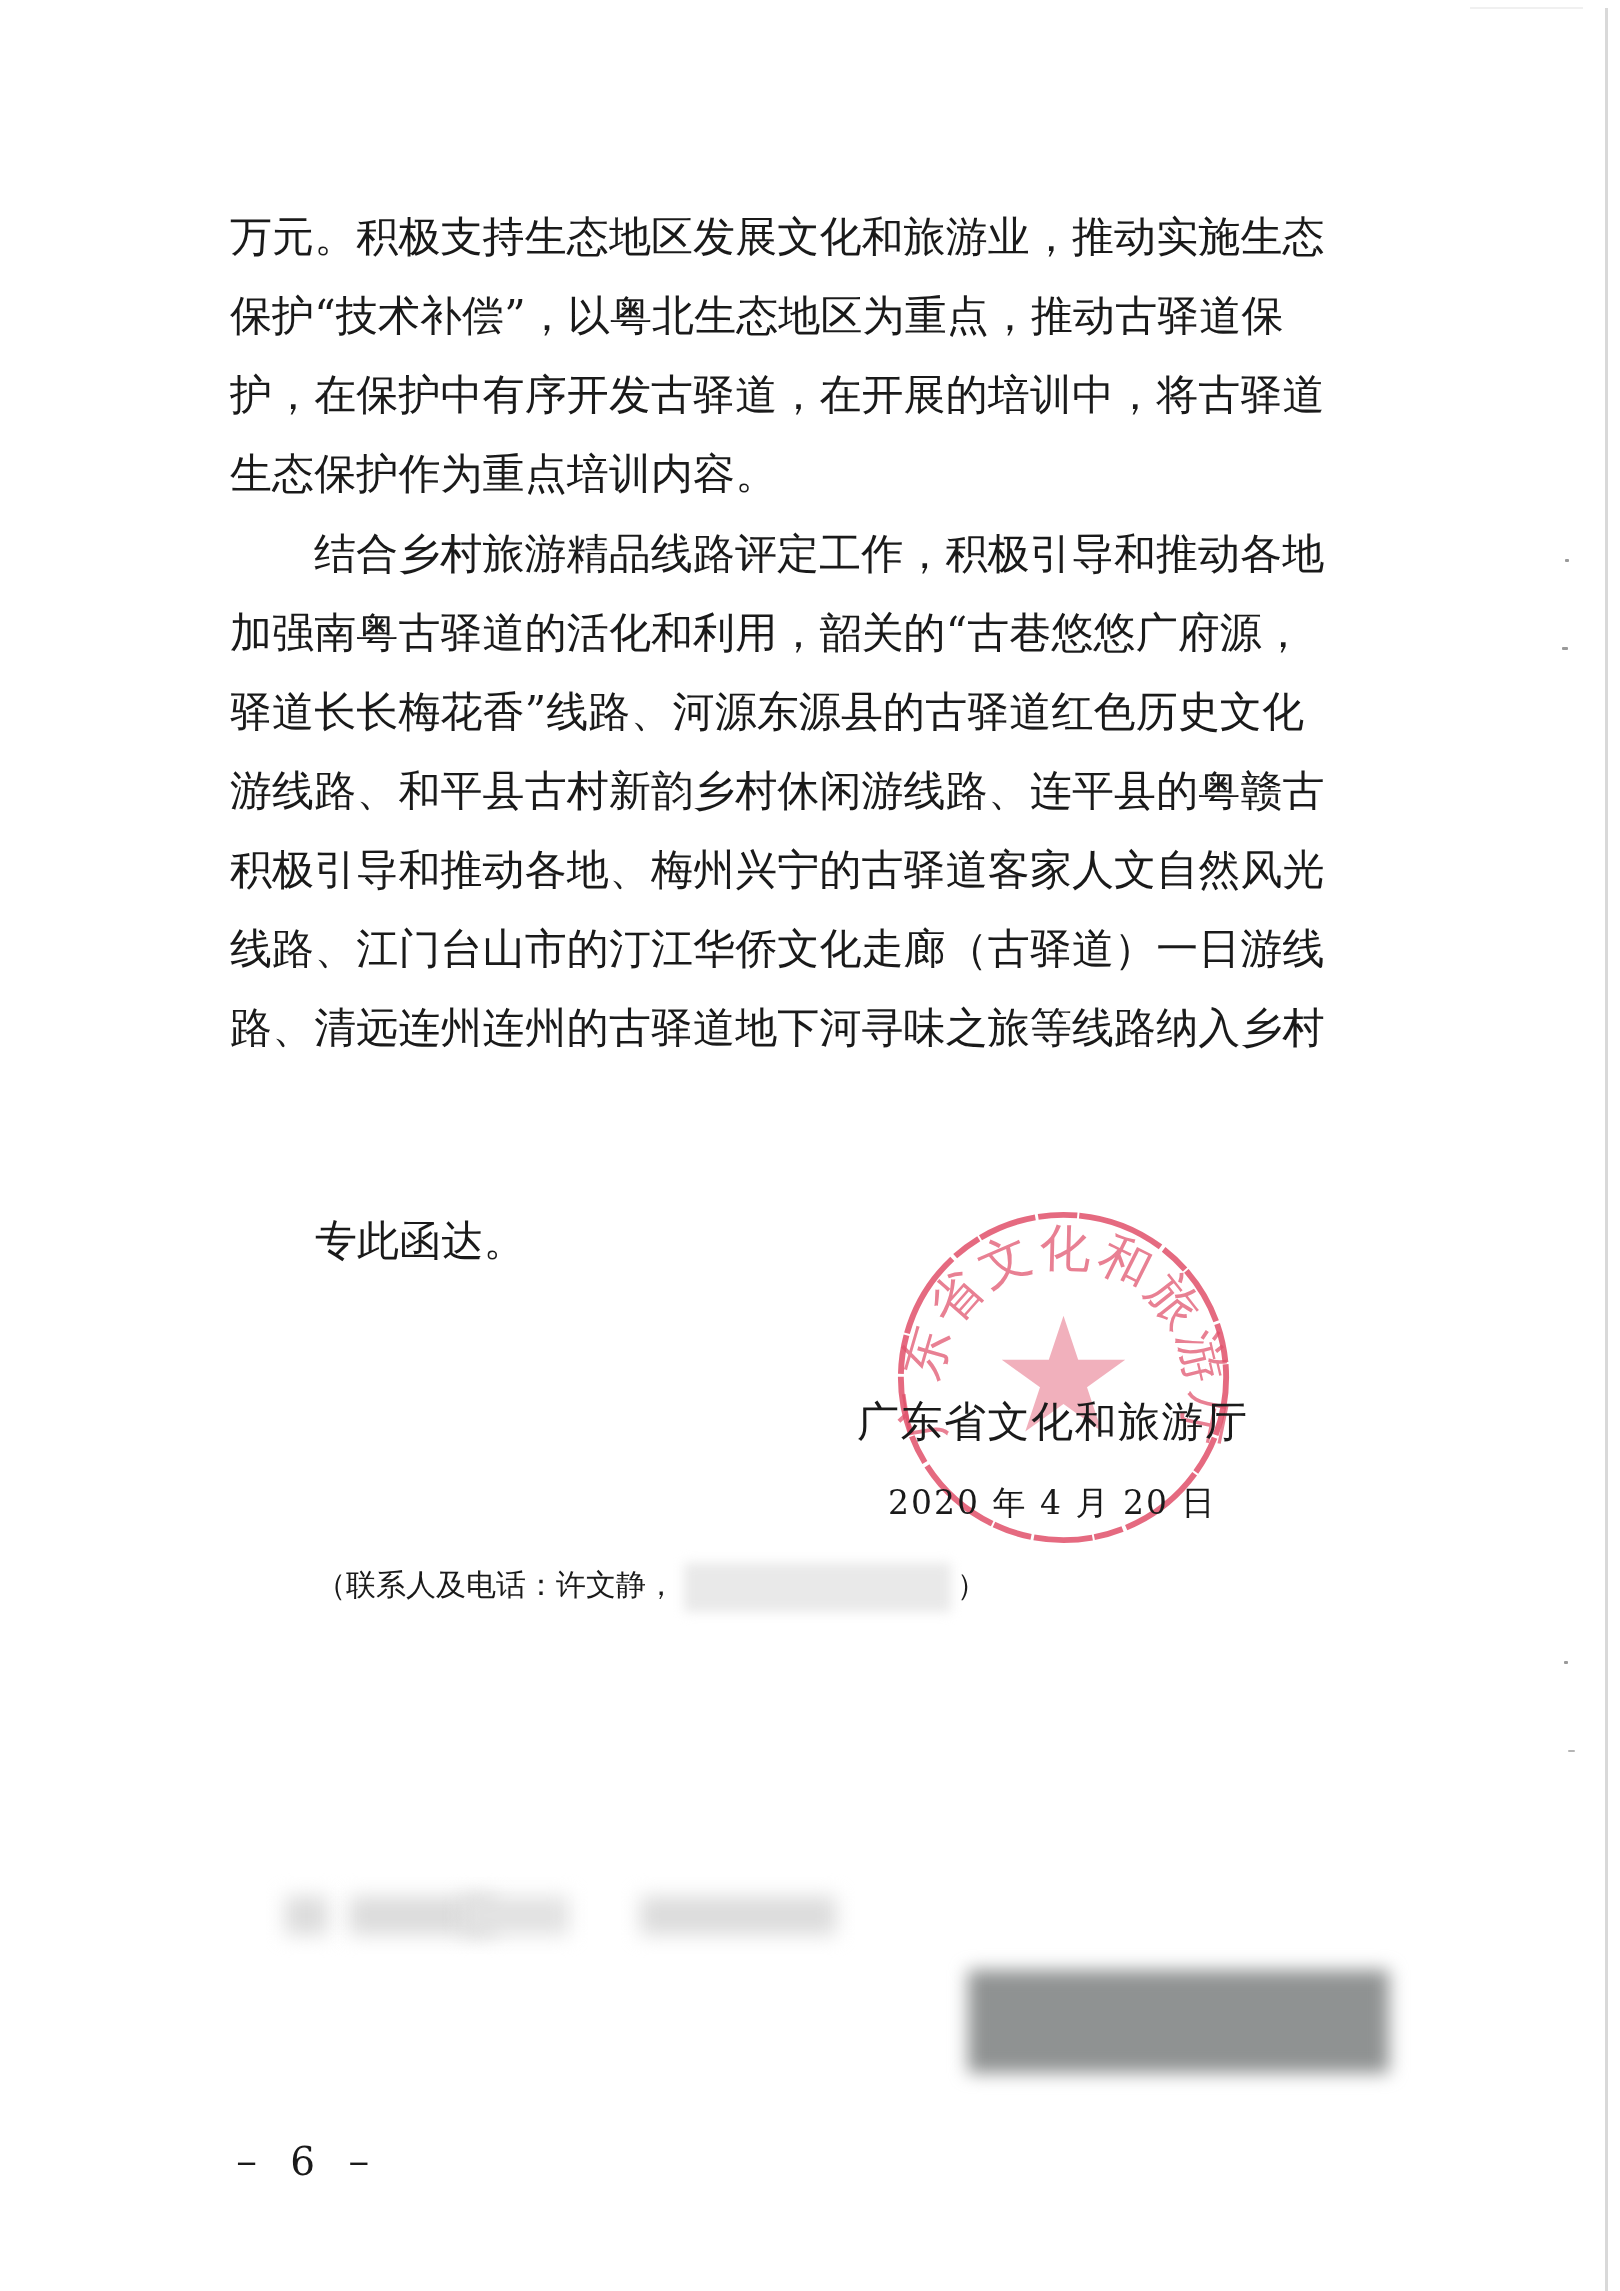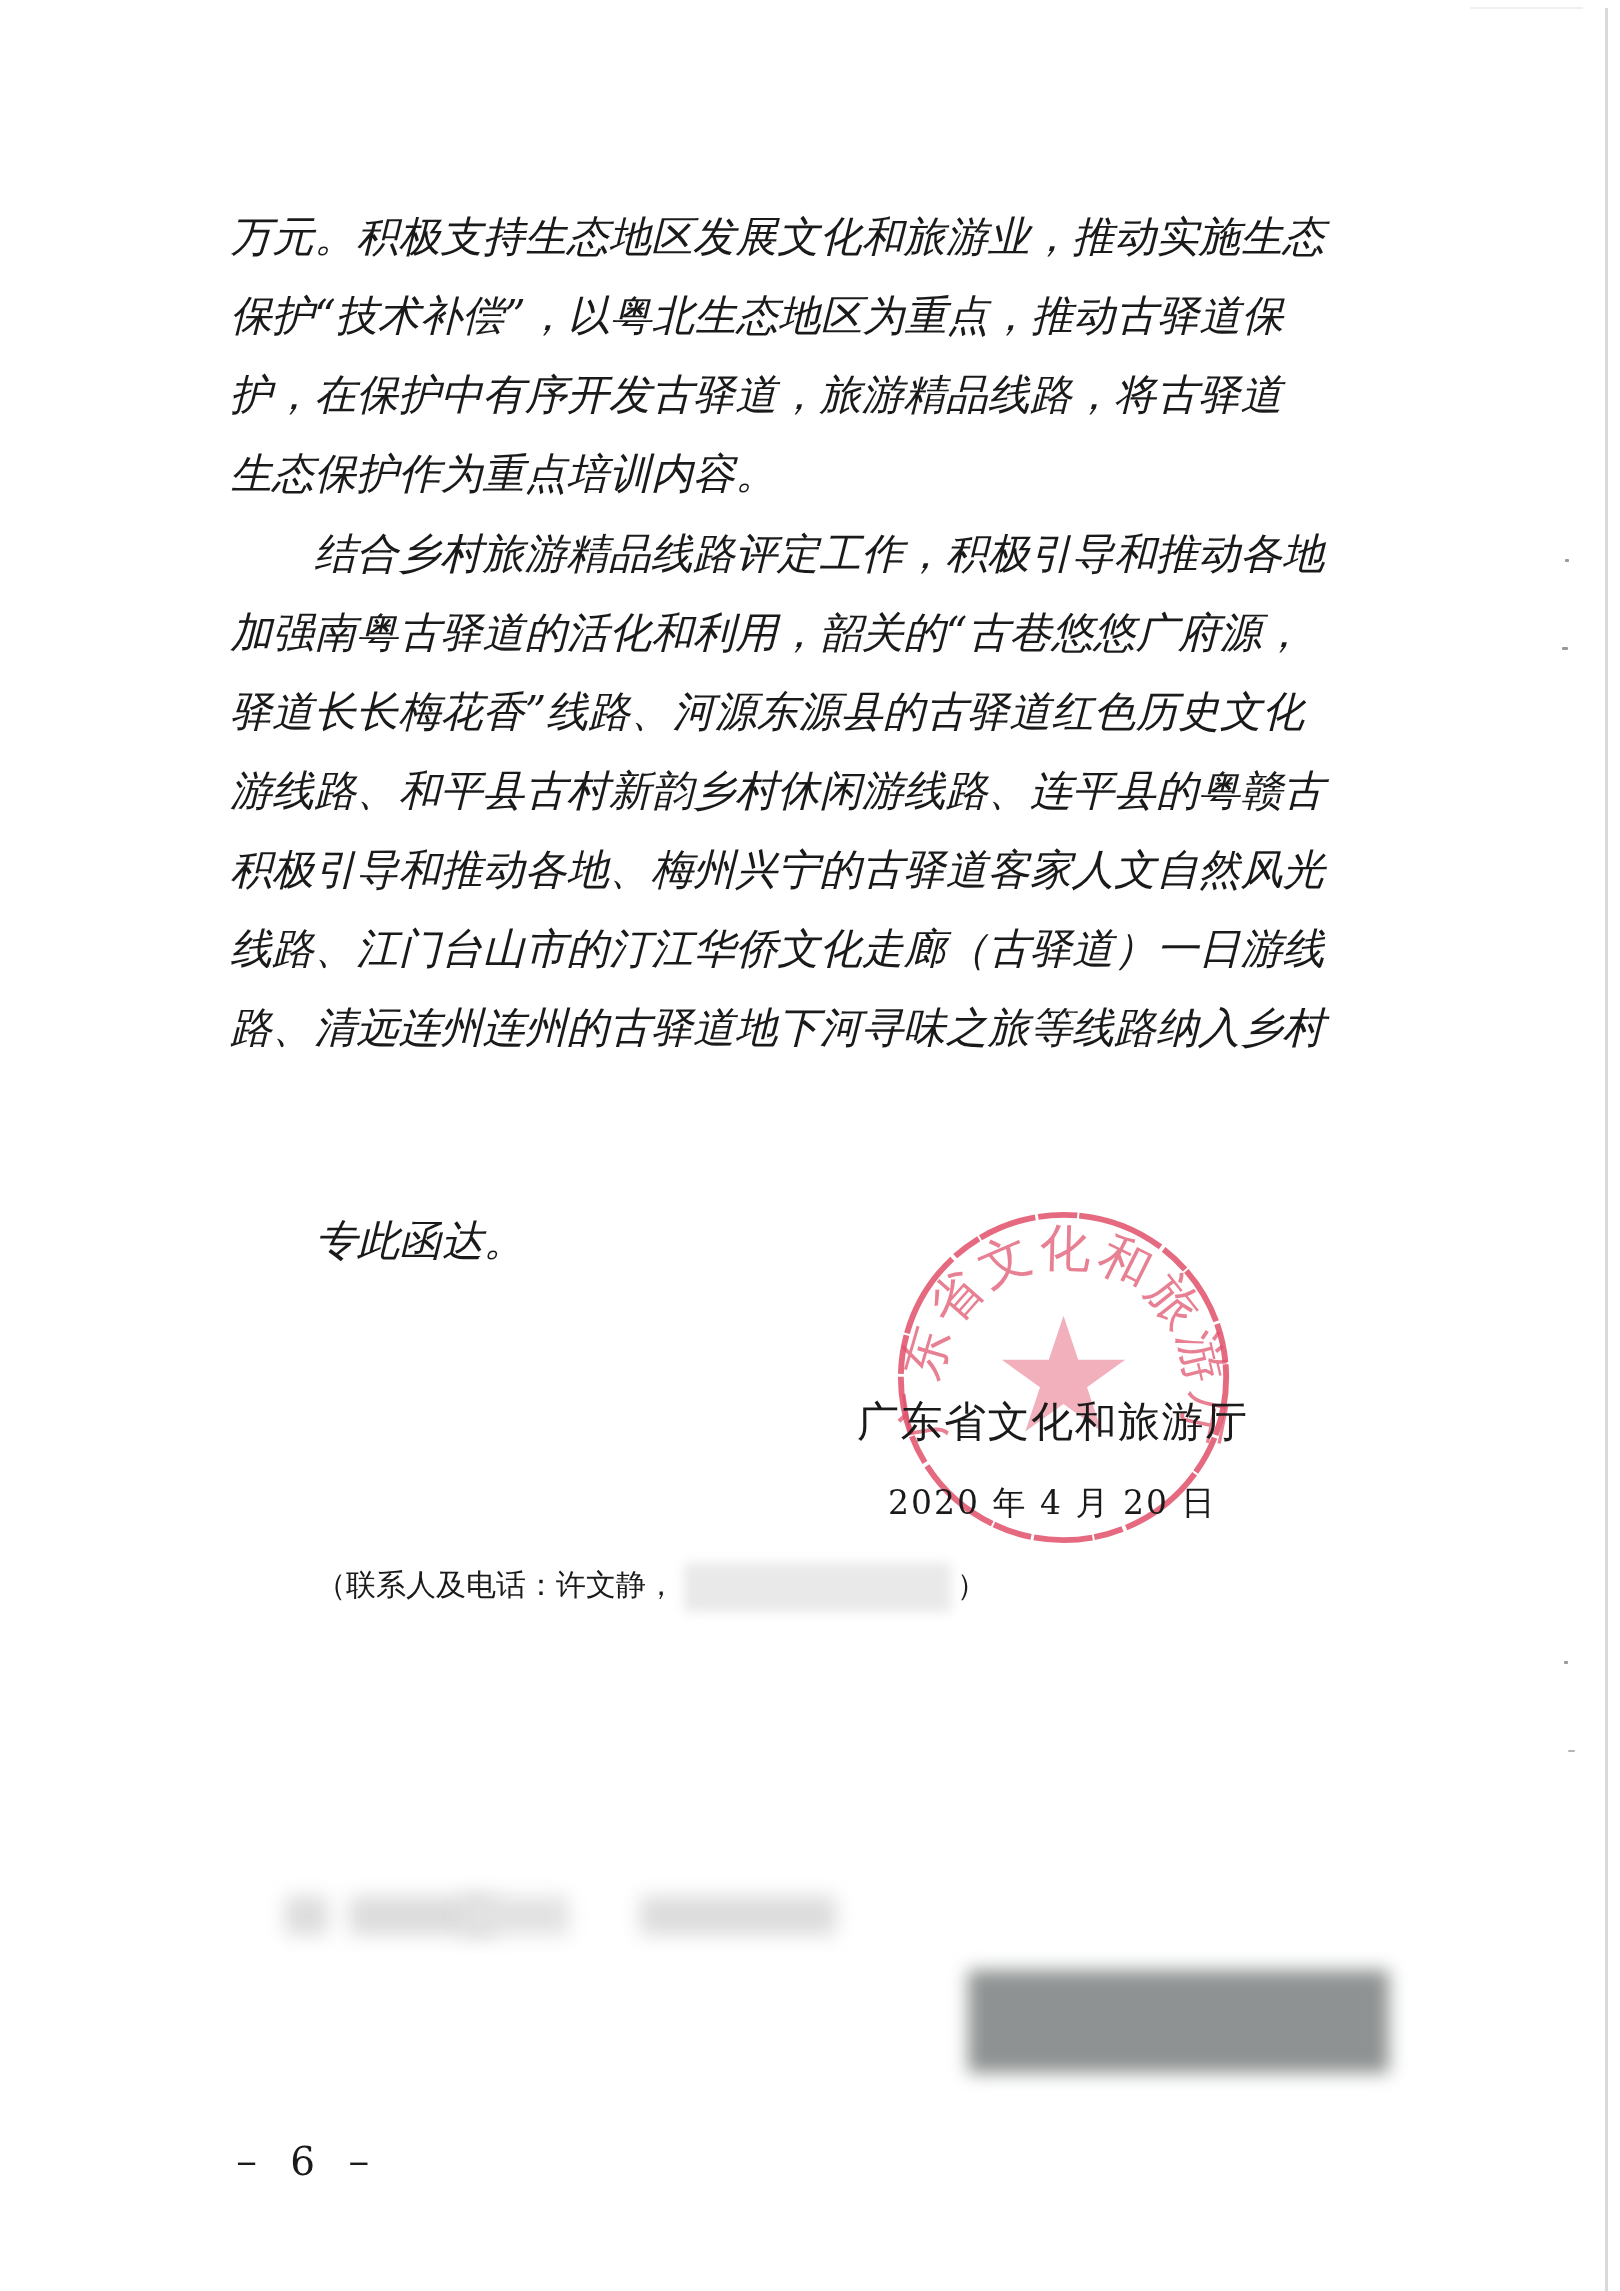--- a/index.html
+++ b/index.html
@@ -5,21 +5,21 @@
   html, body { margin: 0; padding: 0; background: #ffffff; }
   body { width: 1620px; height: 2292px; position: relative; overflow: hidden;
          font-family: "DejaVu Serif", "Liberation Serif", serif; color: #1a1a1a; }
   .page { position: absolute; left: 0; top: 0; width: 1620px; height: 2292px; background: #fff; }
   .edge-line { position: absolute; left: 1605px; top: 7.8px; width: 2.9px; height: 2284px; background: #d9d9d9; }
   .top-edge { position: absolute; left: 1470px; top: 6.9px; width: 113px; height: 2px; background: #f0f0f0; }
   .scan-dot { position: absolute; width: 3.9px; height: 2.9px; background: #9a9a9a; border-radius: 1px; }
   .para1 { position: absolute; left: 230px; top: 197px; width: 1137px; }
   .para2 { position: absolute; left: 230px; top: 514px; width: 1137px; }
   .closing { position: absolute; left: 315px; top: 1201px; }
-  .line { display: block; height: 79px; line-height: 79px; font-size: 42px; white-space: nowrap; letter-spacing: 0.1px; font-style: italic; }
+  .line { display: block; height: 79px; line-height: 79px; font-size: 42px; white-space: nowrap; letter-spacing: 0.1px; }
   .indent { padding-left: 84px; }
   .stamp { position: absolute; left: 894px; top: 1208px; width: 339px; height: 339px; }
   .signature { position: absolute; left: 857px; top: 1396px; font-size: 42px; line-height: 51px; white-space: nowrap; letter-spacing: 1.5px; }
   .date { position: absolute; left: 888px; top: 1477px; font-size: 33px; line-height: 51px; white-space: nowrap; letter-spacing: 2px; }
   .contact { position: absolute; left: 316px; top: 1559px; font-size: 30px; line-height: 51px; white-space: nowrap; }
   .contact .redact { display: inline-block; width: 267px; height: 49px; vertical-align: middle;
                      background: #e9e9e9; filter: blur(5.9px); margin: 0 5.9px 0 7.8px; }
   .blur-row { position: absolute; left: 275px; top: 1882px; width: 627px; height: 67px; }
   .blur-seg { position: absolute; top: 13.7px; height: 39px; background: #dcdcdc; filter: blur(9.8px); }
   .blur-dark { position: absolute; left: 968px; top: 1970px; width: 421px; height: 103px; background: #8f9292; filter: blur(8.8px); }
@@ -32,21 +32,21 @@
   <div class="top-edge"></div>
   <div class="edge-line"></div>
   <div class="scan-dot" style="left:1565px;top:559px;"></div>
   <div class="scan-dot" style="left:1562px;top:647px;width:5.9px;"></div>
   <div class="scan-dot" style="left:1564px;top:1661px;"></div>
   <div class="scan-dot" style="left:1568px;top:1750px;width:6.9px;height:2px;background:#b5b5b5;"></div>
 
   <div class="para1">
     <span class="line">万元。积极支持生态地区发展文化和旅游业，推动实施生态</span>
     <span class="line">保护“技术补偿”，以粤北生态地区为重点，推动古驿道保</span>
-    <span class="line">护，在保护中有序开发古驿道，旅游精品线路，将古驿道</span>
+    <span class="line">护，在保护中有序开发古驿道，在开展的培训中，将古驿道</span>
     <span class="line">生态保护作为重点培训内容。</span>
   </div>
 
   <div class="para2">
     <span class="line indent">结合乡村旅游精品线路评定工作，积极引导和推动各地</span>
     <span class="line">加强南粤古驿道的活化和利用，韶关的“古巷悠悠广府源，</span>
     <span class="line">驿道长长梅花香”线路、河源东源县的古驿道红色历史文化</span>
     <span class="line">游线路、和平县古村新韵乡村休闲游线路、连平县的粤赣古</span>
     <span class="line">积极引导和推动各地、梅州兴宁的古驿道客家人文自然风光</span>
     <span class="line">线路、江门台山市的汀江华侨文化走廊（古驿道）一日游线</span>

